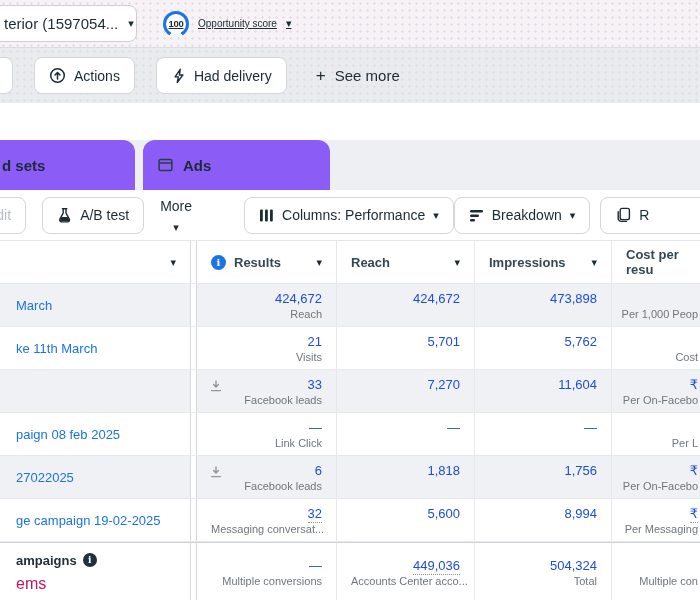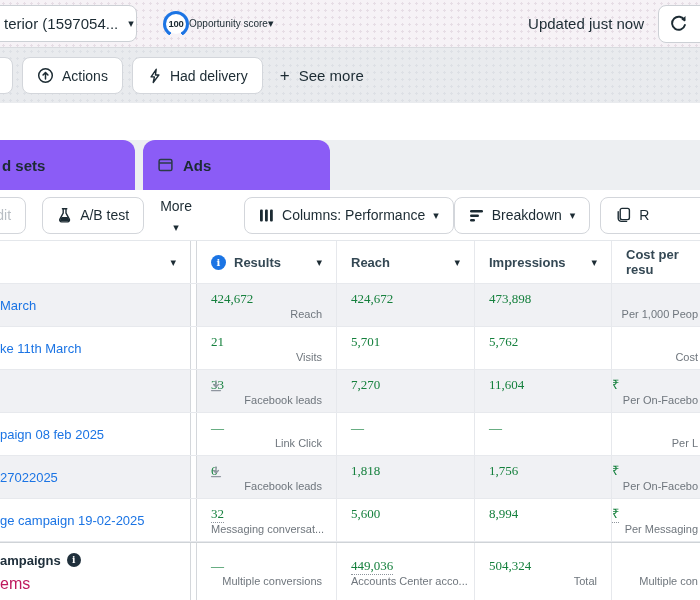--- a/index.html
+++ b/index.html
@@ -9,37 +9,37 @@
   
   .topbar { height:48px; display:flex; align-items:center;
     background-color:#f6f2f6;
     background-image:radial-gradient(#e6dde5 1px, transparent 1.3px);
     background-size:7px 7px;
     border-bottom:1px solid #d8dbdf; position:relative; }
   .account-pill { display:flex; align-items:center; gap:10px;
     background:#fff; border:1px solid #ccd0d5; border-radius:8px;
     height:37px; margin-left:-45px; width:182px; padding:0 12px 0 48px;
     font-size:15px; white-space:nowrap; cursor:pointer; }
-  .score-group { display:flex; align-items:center; gap:0; margin-left:26px; cursor:pointer; }
+  .score-group { display:flex; align-items:center; gap:9px; margin-left:26px; cursor:pointer;text-decoration:underline; }
   .gauge { width:26px; height:26px; border-radius:50%; flex:none;
     background:conic-gradient(from 210deg, #1b74e4 0 300deg, transparent 300deg 360deg);
     display:flex; align-items:center; justify-content:center; }
   .gauge-inner { width:20px; height:20px; border-radius:50%; background:#fff;
     display:flex; align-items:center; justify-content:center;
     font-size:9.5px; font-weight:700; letter-spacing:-.3px; }
   .score-label { font-size:10px; font-weight:500; }
   .top-right { margin-left:auto; display:flex; align-items:center; gap:14px; }
   .updated { font-size:15px; }
   .refresh-btn { width:52px; height:38px; margin-right:-10px; background:#fff;
     border:1px solid #ccd0d5; border-radius:8px; display:flex; align-items:center;
     justify-content:flex-start; padding-left:10px; cursor:pointer; }
   .caret { font-size:11px; line-height:1; color:#1c2b33; }
 
   
-  .filter-row { height:55px; display:flex; align-items:center; gap:9px;
+  .filter-row { height:55px; display:flex; align-items:center; gap:21px;
     background-color:#e9ebee;
     background-image:radial-gradient(#dde0e5 1px, transparent 1.3px);
     background-size:7px 7px; }
   .pill { display:flex; align-items:center; gap:8px; background:#fff;
     border:1px solid #d3d6db; border-radius:8px; height:37px; padding:0 14px;
     font-size:14px; font-weight:500; color:#1c2b33; cursor:pointer; white-space:nowrap;
     font-family:inherit; }
   .partial-pill { margin-left:-30px; width:43px; justify-content:flex-end; }
   .see-more { display:flex; align-items:center; gap:9px; background:none; border:none;
     font-size:15px; font-weight:500; color:#1c2b33; margin-left:8px; cursor:pointer;
@@ -74,31 +74,31 @@
   .cell { display:flex; flex-direction:column; justify-content:center; min-width:0; }
   .c-gut { background:#fff !important; border-left:1px solid #d4d7db;
     border-right:1px solid #d4d7db; }
   .c-res,.c-reach,.c-imp { border-right:1px solid #e6e8ec; }
   .trow { border-bottom:1px solid #e7e9ed; }
   .trow.alt .cell { background:#f0f1f4; }
   .cell { background:#fff; }
   .hrow .cell { background:#fff; }
   .hcell { flex-direction:row; align-items:center; font-size:13px; font-weight:600;
     color:#344854; cursor:pointer; }
-  .c-name { padding-left:0; }
+  .c-name { padding-left:16px; }
   .hcell .spacer { flex:1; }
   .hcell { padding:0 14px 0 14px; }
   .h-name { padding-left:4px; }
   .info-i { width:15px; height:15px; border-radius:50%; background:#1b74e4; color:#fff;
     font-size:10px; font-weight:700; display:inline-flex; align-items:center;
     justify-content:center; flex:none; font-family:"DejaVu Serif",serif; }
   .info-dark { background:#20303c; width:14px; height:14px; font-size:9px; }
 
-  .val { font-size:13px; color:#15803d; padding:0 14px;
-    line-height:17px; min-height:17px; white-space:nowrap;font-family:Liberation Serif, serif; }
+  .val { font-size:13px; color:#1d4ed8; text-align:right; padding:0 14px;
+    line-height:17px; min-height:17px; white-space:nowrap; }
   .sub { font-size:11px; color:#6f767d; text-align:right; padding:0 14px;
     line-height:14px; min-height:14px; white-space:nowrap; overflow:hidden; }
   .c-cost .val,.c-cost .sub { padding-right:2px; padding-left:0; }
   .name-link { font-size:13px; color:#1b74e4; white-space:nowrap; overflow:hidden;
     cursor:pointer; }
   .c-res { position:relative; }
   .dl-icon { position:absolute; left:12px; top:9px; }
   .dotted { border-bottom:1.5px dotted #8d949c; display:inline; padding-bottom:1px; }
 
   .frow { height:60px; border-bottom:none; border-top:1px solid #cfd3d7; }
@@ -116,29 +116,20 @@
   <div class="account-pill">
     <span>terior (1597054...</span>
     <span class="caret">▾</span>
   </div>
   <div class="score-group">
     <span class="gauge">
       <span class="gauge-inner">100</span>
     </span>
     <span class="score-label">Opportunity score</span>
     <span class="caret">▾</span>
-  </div>
-  <div class="top-right">
-    <span class="updated">Updated just now</span>
-    <button class="refresh-btn">
-      <svg width="19" height="19" viewBox="0 0 16 16">
-        <path d="M13.4 9.2a5.5 5.5 0 1 1-.4-3.9" fill="none" stroke="#1c2b33" stroke-width="1.6" stroke-linecap="round"></path>
-        <path d="M13.9 1.6 L13.9 5.4 L10.3 5.0 Z" fill="#1c2b33"></path>
-      </svg>
-    </button>
   </div>
 </header>
 
 <div class="filter-row">
   <button class="pill partial-pill">
     
   </button>
   <button class="pill">
     <svg width="17" height="17" viewBox="0 0 16 16">
       <circle cx="8" cy="8" r="6.4" fill="none" stroke="#1c2b33" stroke-width="1.4"></circle>

